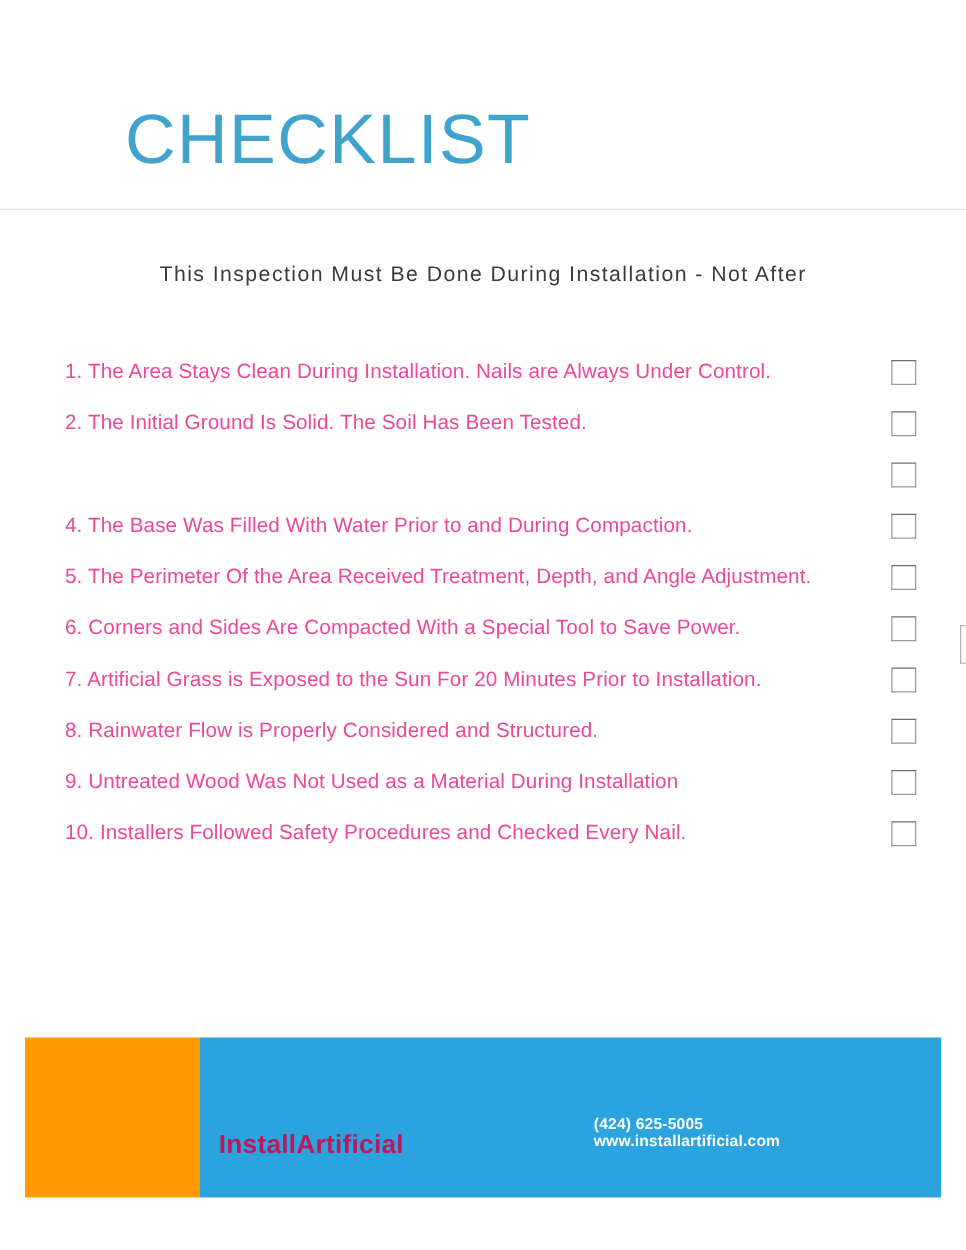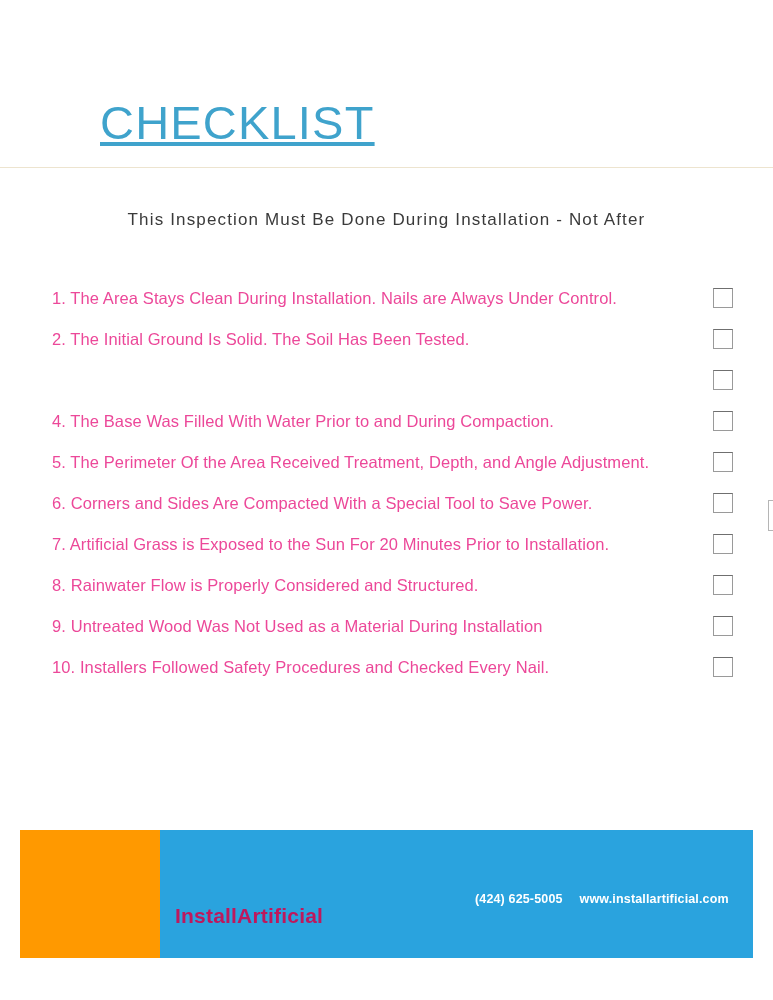--- a/index.html
+++ b/index.html
@@ -20,28 +20,27 @@
     position: absolute;
     left: 0;
     top: 0;
     width: 773px;
     height: 168px;
     background: #ffffff;
   }
   #checklist-title {
     position: absolute;
     left: 100px;
-    top: 99px;
-    font-size: 47px;
+    top: 83px;
+    font-size: 56px;
     font-weight: 400;
     letter-spacing: 1.2px;
     color: #3FA3CC;
     line-height: 1;
     white-space: nowrap;
-    text-decoration: underline;
   }
   #brand-logo {
     position: absolute;
     left: 484px;
     top: 84px;
     display: flex;
     align-items: center;
     gap: 13px;
   }
   #brand-dot {
@@ -167,21 +166,22 @@
     font-weight: 700;
     color: #be185d;
     letter-spacing: 0.2px;
     white-space: nowrap;
   }
   #footer-contact {
     position: absolute;
     left: 475px;
     top: 62px;
     display: flex;
-    gap: 17px;
+    flex-direction: column;
+    gap: 0;
   }
   #footer-contact span {
     font-size: 12.5px;
     font-weight: 700;
     color: #ffffff;
     letter-spacing: 0.15px;
     white-space: nowrap;
   }
 </style>
 </head>

